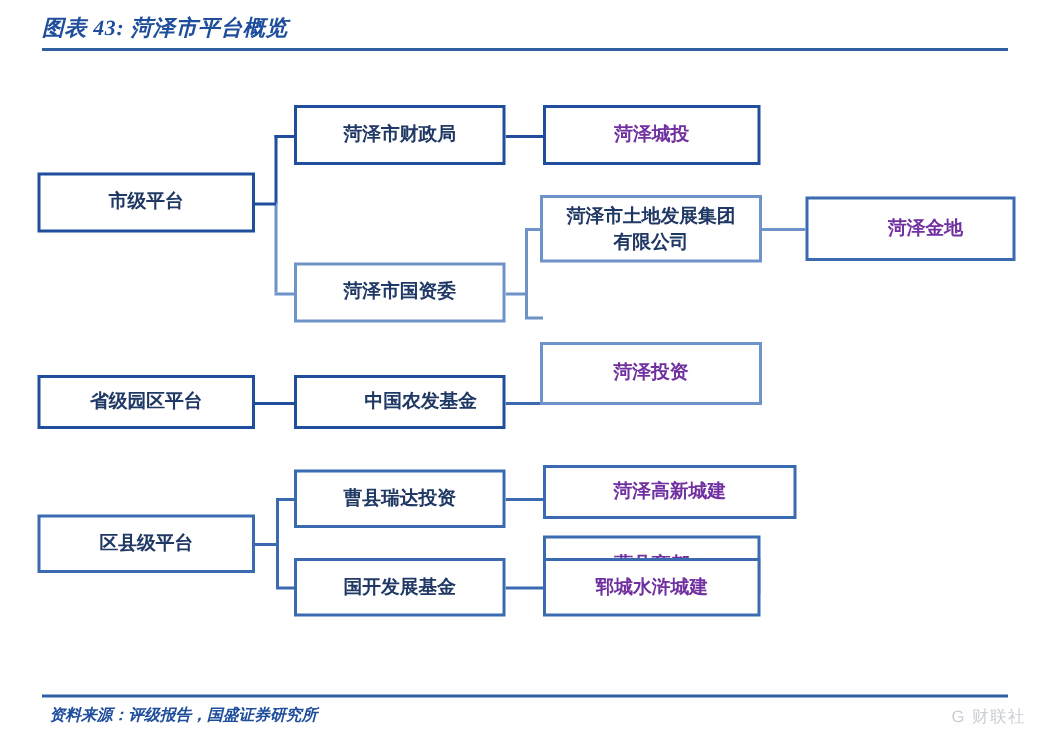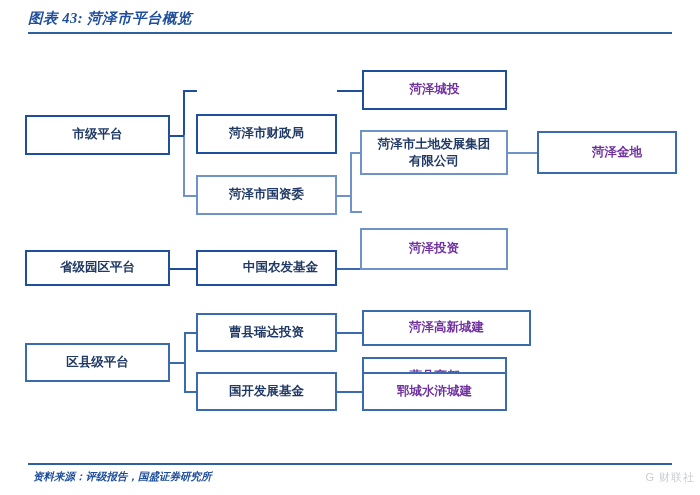--- a/index.html
+++ b/index.html
@@ -50,21 +50,21 @@
     left: 33px;
     top: 470px;
     font-size: 10.5px;
     font-weight: bold;
     font-style: italic;
     color: #1F4E9C;
     white-space: nowrap;
   }
   #watermark {
     position: absolute;
-    right: 5px;
+    right: 16px;
     top: 470px;
     font-size: 11px;
     color: #c9cdd4;
     letter-spacing: 1px;
     font-family: Liberation Sans, sans-serif;
     white-space: nowrap;
   }
 
   
   .node {
@@ -113,21 +113,21 @@
 <div class="conn v c-dark" style="left:183px; top:90px; height:46px;"></div>
 <div class="conn v c-light" style="left:183px; top:135px; height:60px;"></div>
 <div class="conn h c-dark" style="left:170px; top:135px; width:14px;"></div>
 <div class="conn h c-dark" style="left:183px; top:90px; width:14px;"></div>
 <div class="conn h c-light" style="left:183px; top:195px; width:14px;"></div>
 
 <div class="node bd-dark tx-navy" style="left:25px; top:115px; width:145px; height:40px;">
   <span>市级平台</span>
 </div>
 
-<div class="node bd-dark tx-navy" style="left:196px; top:70px; width:141px; height:40px;margin-top:44px;">
+<div class="node bd-dark tx-navy" style="left:196px; top:70px; width:141px; height:40px;">
   <span>菏泽市财政局</span>
 </div>
 
 <div class="node bd-light tx-navy" style="left:196px; top:175px; width:141px; height:40px;">
   <span>菏泽市国资委</span>
 </div>
 
 <div class="conn h c-dark" style="left:337px; top:90px; width:26px;"></div>
 
 <div class="node bd-dark tx-purple" style="left:362px; top:70px; width:145px; height:40px;">

